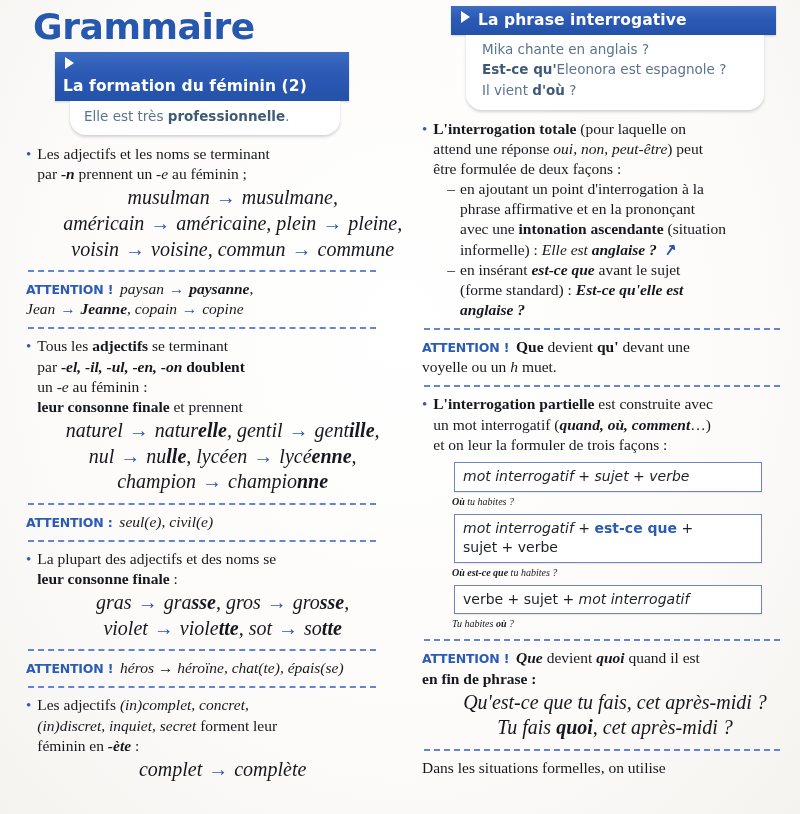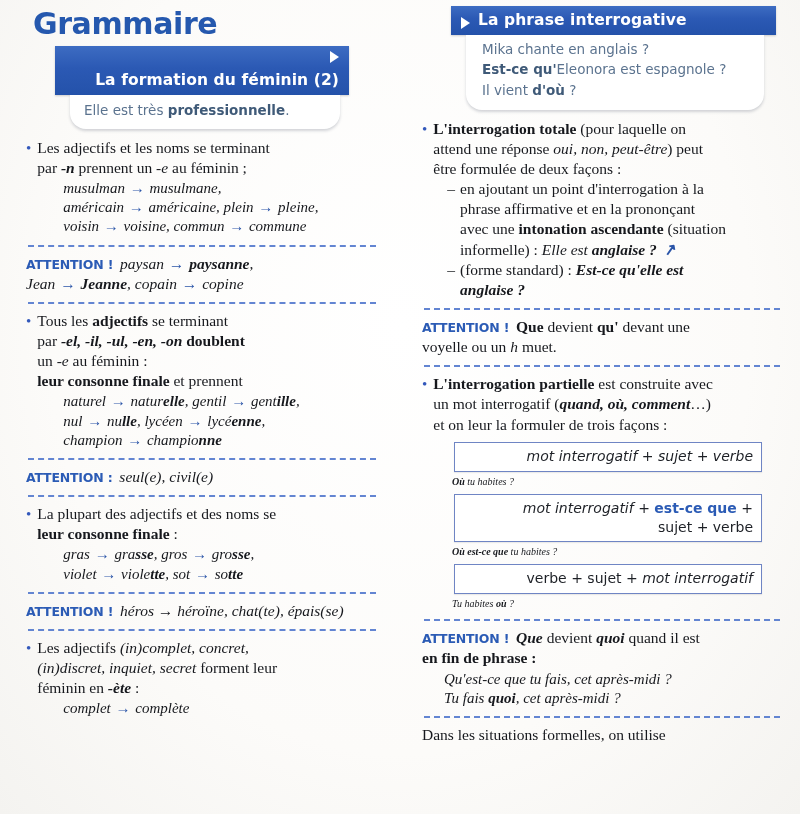--- a/index.html
+++ b/index.html
@@ -28,38 +28,38 @@
     top: 0;
     box-sizing: border-box;
   }
   .col-left  { left: 0;   width: 400px; padding: 0 18px 0 22px; }
   .col-right { left: 400px; width: 400px; padding: 0 14px 0 18px; }
 
   
   .page-title {
     font-family: "DejaVu Sans", sans-serif;
     font-weight: bold;
-    font-size: 30px;
+    font-size: 36px;
     letter-spacing: -0.4px;
     color: #2558ae;
     margin: 8px 0 0 11px;
     line-height: 1.05;
   }
 
   
   .section-bar {
     background: linear-gradient(180deg, #3d6cc2 0%, #2b59b4 45%, #2452aa 100%);
     color: #ffffff;
     font-family: "DejaVu Sans", sans-serif;
     font-weight: bold;
     font-size: 15.5px;
     letter-spacing: 0.1px;
     padding: 5px 10px 6px 8px;
     display: flex;
-    align-items: flex-end;
+    align-items: flex-start;
     gap: 8px;
     box-shadow: 0 1px 2px rgba(0,0,0,0.18);
   }
   .section-bar .tri {
     width: 0; height: 0;
     border-left: 9px solid #ffffff;
     border-top: 6px solid transparent;
     border-bottom: 6px solid transparent;
     flex: 0 0 auto;
     margin-left: 2px;
@@ -114,24 +114,25 @@
     flex: 0 0 auto;
     padding-top: 1px;
   }
   .rule .body { flex: 1 1 auto; }
   .txt { font-size: 15.5px; line-height: 1.30; }
   b, .b { font-weight: bold; }
   i, .i { font-style: italic; }
 
   .examples {
     font-style: italic;
-    font-size: 15px;
+    font-size: 20px;
     line-height: 1.28;
     margin-left: 26px;
     margin-top: 1px;
+    text-align: center;
   }
   .examples .ex-line { display: block; white-space: nowrap; }
   .arr {
     color: #2b55a8;
     font-weight: bold;
     font-style: normal;
     padding: 0 1px;
   }
   .up-arr {
     color: #2b55a8;
@@ -165,21 +166,21 @@
     line-height: 1.30;
     margin-left: 14px;
   }
   .subitem .dash { flex: 0 0 auto; }
   .subitem .body { flex: 1 1 auto; }
 
   
   .formula {
     border: 1.5px solid #6f85c4;
     background: #ffffff;
-    text-align: right;
+    text-align: left;
     font-family: "DejaVu Sans", sans-serif;
     font-style: italic;
     font-size: 14px;
     color: #1d2026;
     padding: 4px 8px 5px 8px;
     margin: 7px 24px 0 36px;
     line-height: 1.35;
     box-shadow: 0 1px 1px rgba(0,0,0,0.07);
   }
   .formula .hl {
@@ -324,20 +325,21 @@
             <div>en ajoutant un point d'interrogation à la</div>
             <div>phrase affirmative et en la prononçant</div>
             <div>avec une <b>intonation ascendante</b> (situation</div>
             <div>informelle) : <i>Elle est <b>anglaise ?</b></i> <span class="up-arr">↗</span></div>
           </div>
         </div>
 
         <div class="subitem">
           <span class="dash">–</span>
           <div class="body">
+            <div>en insérant <b><i>est-ce que</i></b> avant le sujet</div>
             <div>(forme standard) : <b><i>Est-ce qu'elle est</i></b></div>
             <div><b><i>anglaise ?</i></b></div>
           </div>
         </div>
       </div>
     </div>
 
     <hr class="sep">
 
     <div class="note">

